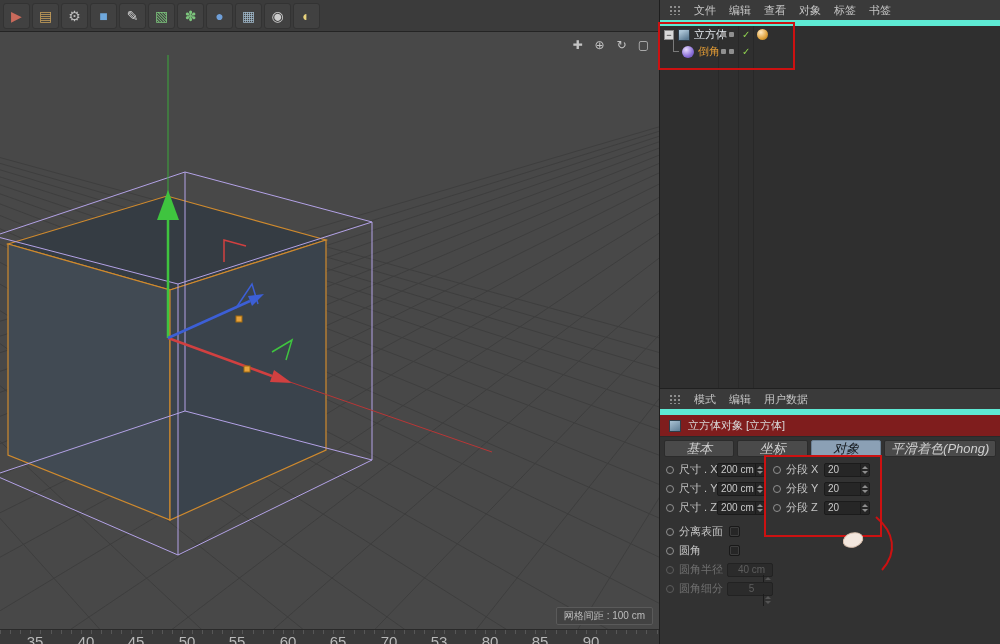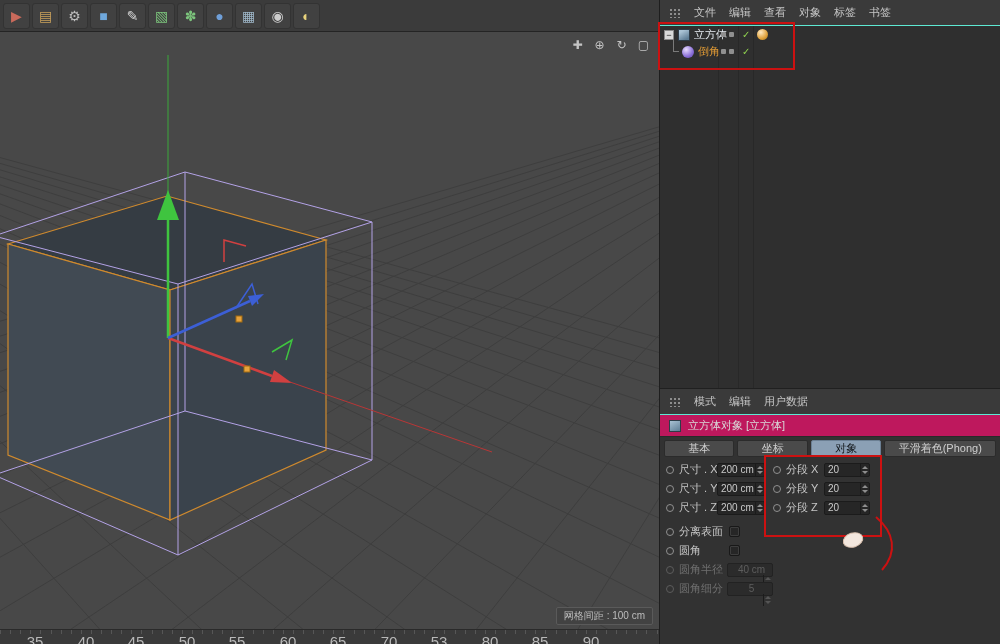--- a/index.html
+++ b/index.html
@@ -29,21 +29,21 @@
                 font-size:10px; color:#bdbdbd; }
 
   #ruler { height:15px; background:#3a3a3a; border-top:1px solid #2a2a2a; position:relative;
            font-size:15px; color:#b8b8b8; flex:none;
            background-image:repeating-linear-gradient(90deg,#565656 0 1px,transparent 1px 10.1px);
            background-size:100% 4px; background-repeat:no-repeat; }
   .ruler-num { position:absolute; top:3px; transform:translateX(-50%); }
 
   
   #right { width:340px; display:flex; flex-direction:column; background:#323232; }
-  .panelbar { height:26px; background:#3a3a3a; border-bottom:1px solid #5eead4;
+  .panelbar { height:26px; background:#3a3a3a; border-bottom:6px solid #5eead4;
               display:flex; align-items:center; gap:13px; padding:0 9px;
               font-size:11px; color:#c6c6c6; flex:none; }
   .grip { width:12px; height:10px; flex:none;
           background-image:radial-gradient(#8d8d8d 1px, transparent 1.3px);
           background-size:4px 4px; }
 
   #om-tree { flex:1; position:relative; background:#2f2f2f; }
   .colline { position:absolute; top:0; bottom:0; width:1px; background:#282828; }
   .om-row { display:flex; align-items:center; height:17px; font-size:11px; position:relative;
             padding-left:4px; }
@@ -59,27 +59,27 @@
   .om-name-cube { color:#e8eef4; }
   .om-name-bevel { color:#e09a35; }
   .dots { position:absolute; left:61px; display:flex; gap:3px; }
   .dot { width:5px; height:5px; background:#8f8f8f; border-radius:1px; }
   .check { position:absolute; left:82px; color:#8fd14f; font-size:10px; }
   .tag { position:absolute; left:97px; width:11px; height:11px; border-radius:50%;
          background:radial-gradient(circle at 35% 30%,#ffe9c2,#e0a23c 60%,#9a6a18); }
 
   #am { height:256px; flex:none; display:flex; flex-direction:column; border-top:1px solid #202020; }
   .am-title { height:22px; display:flex; align-items:center; gap:7px; padding:0 9px;
-              font-size:11px; color:#d9d9d9; background:#be185d; border-bottom:1px solid #2a2a2a; flex:none; }
+              font-size:11px; color:#d9d9d9; background:#7f1d1d; border-bottom:1px solid #2a2a2a; flex:none; }
   .mini-cube { width:12px; height:12px; background:linear-gradient(150deg,#a9c2d4,#5e7d95);
                border:1px solid #2e3c48; flex:none; }
   .tabs { display:flex; gap:3px; padding:3px 4px; flex:none; }
   .tabbtn { flex:1; height:17px; background:#4a4a4a; border:1px solid #2b2b2b; border-radius:2px;
-            font-size:11px; color:#cfcfcf; display:flex; align-items:center; justify-content:center;
-            white-space:nowrap; overflow:hidden; }
+            font-size:13px; color:#cfcfcf; display:flex; align-items:center; justify-content:center;
+            white-space:nowrap; overflow:hidden;font-style:italic; }
   .tabbtn.selected { background:#8ba0b5; color:#14181c; border-color:#6b7f93; }
   .section-h { height:18px; background:#3e3e3e; font-size:11px; color:#dedede;
                display:flex; align-items:center; padding:0 7px;
                border-top:1px solid #474747; border-bottom:1px solid #2b2b2b; flex:none; }
   .prow { height:19px; display:flex; align-items:center; padding-left:6px; font-size:11px; color:#c6c6c6; flex:none; }
   .keyc { width:8px; height:8px; border:1px solid #909090; border-radius:50%; margin-right:5px; flex:none; }
   .plabel { width:38px; flex:none; white-space:nowrap; }
   .plabel-w { width:48px; flex:none; white-space:nowrap; }
   .pinput { width:48px; height:14px; background:#262626; border:1px solid #1b1b1b; border-radius:2px;
             display:flex; align-items:center; font-size:10px; color:#cacaca; padding-left:3px; flex:none; }

